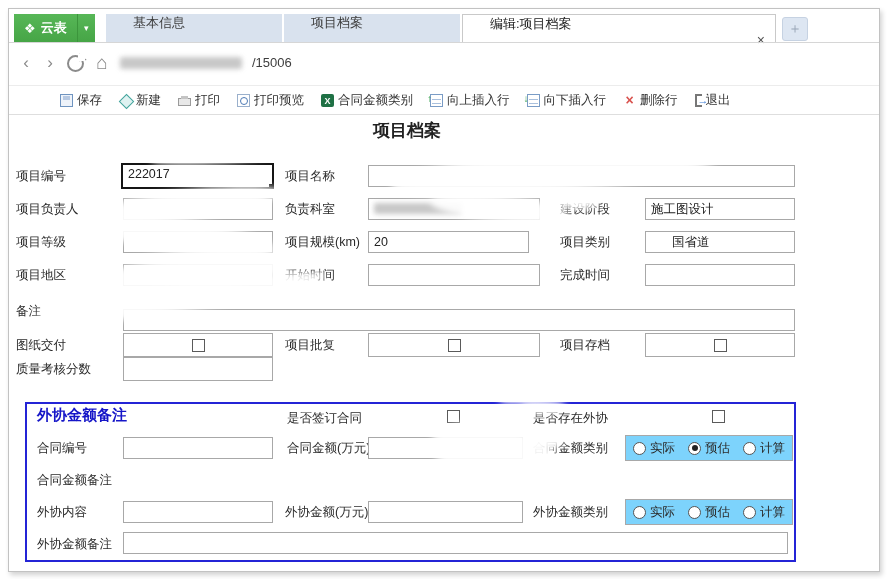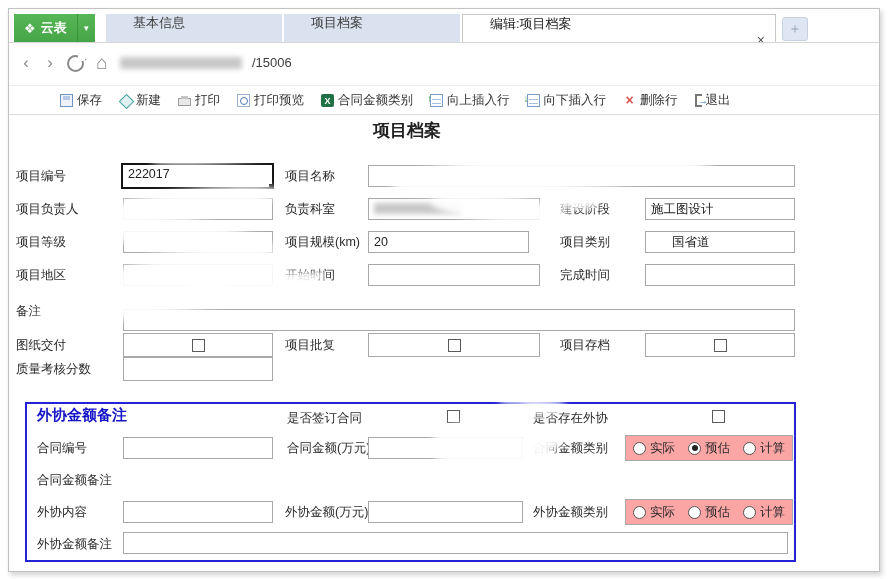--- a/index.html
+++ b/index.html
@@ -57,21 +57,21 @@
   .inp{position:absolute;height:22px;line-height:20px;border:1px solid #a8a8a8;background:#fff;box-sizing:border-box;
        font-size:12.5px;color:#222;padding:0 5px;overflow:hidden;white-space:nowrap;}
   .inp.focused{border:2px solid #151515;line-height:19px;}
   .handle{position:absolute;right:-3px;bottom:-3px;width:5px;height:5px;background:#151515;border:1px solid #fff;}
   .cell{position:absolute;height:24px;border:1px solid #a8a8a8;background:#fff;box-sizing:border-box;
         display:flex;align-items:center;justify-content:center;}
   .cb{width:13px;height:13px;border:1px solid #5a5a5a;background:#fff;box-sizing:border-box;position:relative;cursor:pointer;}
   .cb.free{position:absolute;}
   .sect{position:absolute;left:25px;top:402px;width:771px;height:160px;border:2px solid #2424d6;box-sizing:border-box;}
   .stitle{position:absolute;left:37px;top:406px;font-size:15px;font-weight:bold;color:#1616c8;}
-  .rgroup{position:absolute;height:26px;border:1px solid #a8a8a8;background:#fca5a5;box-sizing:border-box;
+  .rgroup{position:absolute;height:26px;border:1px solid #a8a8a8;background:#7dd3fc;box-sizing:border-box;
           display:flex;align-items:center;justify-content:center;gap:13px;font-size:12.5px;color:#2b2b2b;}
   .ropt{display:flex;align-items:center;gap:4px;cursor:pointer;}
   .rdot{width:13px;height:13px;border:1px solid #555;border-radius:50%;background:#fff;position:relative;box-sizing:border-box;}
   .rdot.on::after{content:"";position:absolute;left:2.5px;top:2.5px;width:6px;height:6px;border-radius:50%;background:#222;}
   
   .smz{position:absolute;background:rgba(255,255,255,.92);filter:blur(3px);border-radius:50%;pointer-events:none;}
   .ghost{position:absolute;background:#9a9a9a;filter:blur(2.5px);opacity:.55;border-radius:2px;pointer-events:none;}
 </style>
 </head>
 <body>

